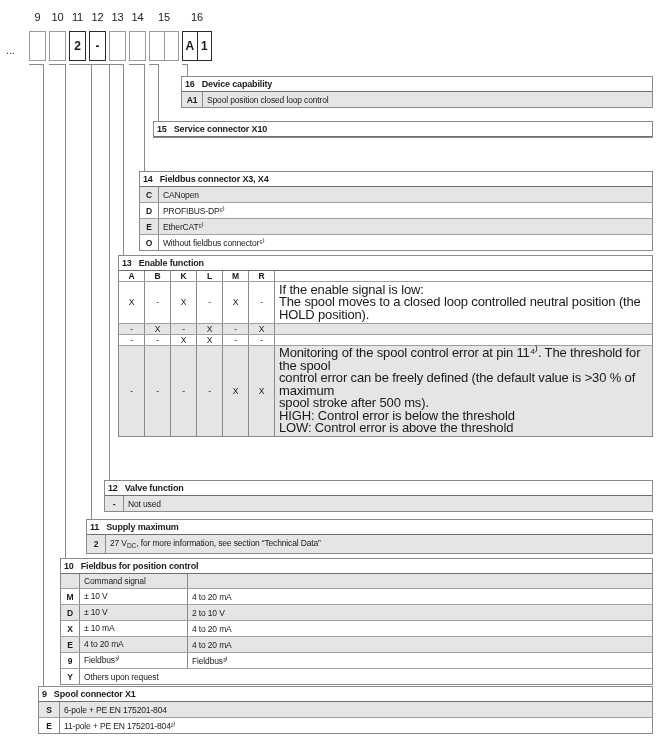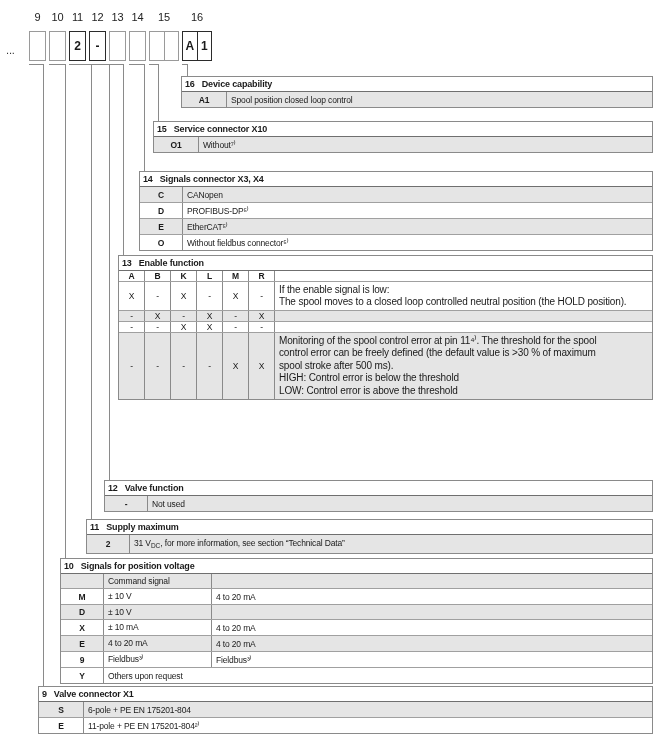--- a/index.html
+++ b/index.html
@@ -24,29 +24,29 @@
   .vline { position:absolute; width:1px; background:#8a8a8a; }
   
   .tbl { position:absolute; box-sizing:border-box; border:1px solid #8a8a8a; background:#fff; }
   .thead { display:flex; align-items:center; border-bottom:1px solid #6f6f6f;
     font-weight:bold; font-size:9px; padding:2px 3px; background:#fff; }
   .thead .num { flex:none; margin-right:7px; }
   .row { display:flex; align-items:stretch; font-size:8.5px; border-bottom:1px solid #a0a0a0; }
   .row:last-child { border-bottom:none; }
   .shade { background:#e5e5e5; }
   .code { flex:none; display:flex; align-items:center; justify-content:center;
-    font-weight:bold; border-right:1px solid #8a8a8a; padding:1px 12px; }
+    font-weight:bold; border-right:1px solid #8a8a8a; padding:1px 0; }
   .w20 { width:20px; } .w18 { width:18px; }
   .cell { flex:1; padding:1.5px 4px; line-height:12px; white-space:pre-line; }
   .midcol { flex:none; width:99px; border-right:1px solid #8a8a8a; padding:1px 4px; line-height:12px; }
   
   .fcell { flex:none; width:25px; border-right:1px solid #8a8a8a;
     display:flex; align-items:center; justify-content:center; }
   .fhead { font-weight:bold; }
-  .dcell { flex:1; padding:1.5px 4px; line-height:12.5px; white-space:pre-line; font-size:10px; }
+  .dcell { flex:1; padding:1.5px 4px; line-height:12.5px; white-space:pre-line; font-size:13px; }
   sub.vdc { font-size:6.5px; vertical-align:-2px; letter-spacing:0; }
 </style>
 </head>
 <body>
 
 <span class="prefix-dots">...</span>
 
 <span class="poslabel" style="left:29px;width:17px;">9</span>
 <span class="poslabel" style="left:49px;width:17px;">10</span>
 <span class="poslabel" style="left:69px;width:17px;">11</span>
@@ -109,30 +109,26 @@
     <div class="code w20">A1</div>
     <div class="cell">Spool position closed loop control</div>
   </div>
 </div>
 
 <div class="tbl" style="left:153px;top:121px;width:500px;">
   <div class="thead">
     <span class="num">15</span>
     <span>Service connector X10</span>
   </div>
-  <div class="row shade">
-    <div class="code w20">O1</div>
-    <div class="cell">Without⁷⁾</div>
-  </div>
 </div>
 
 <div class="tbl" style="left:139px;top:171px;width:514px;">
   <div class="thead">
     <span class="num">14</span>
-    <span>Signals connector X3, X4</span>
+    <span>Fieldbus connector X3, X4</span>
   </div>
   <div class="row shade">
     <div class="code w18">C</div>
     <div class="cell">CANopen</div>
   </div>
   <div class="row">
     <div class="code w18">D</div>
     <div class="cell">PROFIBUS-DP⁵⁾</div>
   </div>
   <div class="row shade">
@@ -211,41 +207,42 @@
   </div>
 </div>
 
 <div class="tbl" style="left:86px;top:519px;width:567px;">
   <div class="thead">
     <span class="num">11</span>
     <span>Supply maximum</span>
   </div>
   <div class="row shade">
     <div class="code w18">2</div>
-    <div class="cell"><span>31 V</span><sub class="vdc">DC</sub><span>, for more information, see section “Technical Data”</span></div>
+    <div class="cell"><span>27 V</span><sub class="vdc">DC</sub><span>, for more information, see section “Technical Data”</span></div>
   </div>
 </div>
 
 <div class="tbl" style="left:60px;top:558px;width:593px;">
   <div class="thead">
     <span class="num">10</span>
-    <span>Signals for position voltage</span>
+    <span>Fieldbus for position control</span>
   </div>
   <div class="row shade">
     <div class="code w18"></div>
     <div class="midcol">Command signal</div>
   </div>
   <div class="row">
     <div class="code w18">M</div>
     <div class="midcol">± 10 V</div>
     <div class="cell">4 to 20 mA</div>
   </div>
   <div class="row shade">
     <div class="code w18">D</div>
     <div class="midcol">± 10 V</div>
+    <div class="cell">2 to 10 V</div>
   </div>
   <div class="row">
     <div class="code w18">X</div>
     <div class="midcol">± 10 mA</div>
     <div class="cell">4 to 20 mA</div>
   </div>
   <div class="row shade">
     <div class="code w18">E</div>
     <div class="midcol">4 to 20 mA</div>
     <div class="cell">4 to 20 mA</div>
@@ -257,21 +254,21 @@
   </div>
   <div class="row">
     <div class="code w18">Y</div>
     <div class="cell">Others upon request</div>
   </div>
 </div>
 
 <div class="tbl" style="left:38px;top:686px;width:615px;">
   <div class="thead">
     <span class="num">9</span>
-    <span>Valve connector X1</span>
+    <span>Spool connector X1</span>
   </div>
   <div class="row shade">
     <div class="code w20">S</div>
     <div class="cell">6-pole + PE EN 175201-804</div>
   </div>
   <div class="row">
     <div class="code w20">E</div>
     <div class="cell">11-pole + PE EN 175201-804²⁾</div>
   </div>
 </div>

